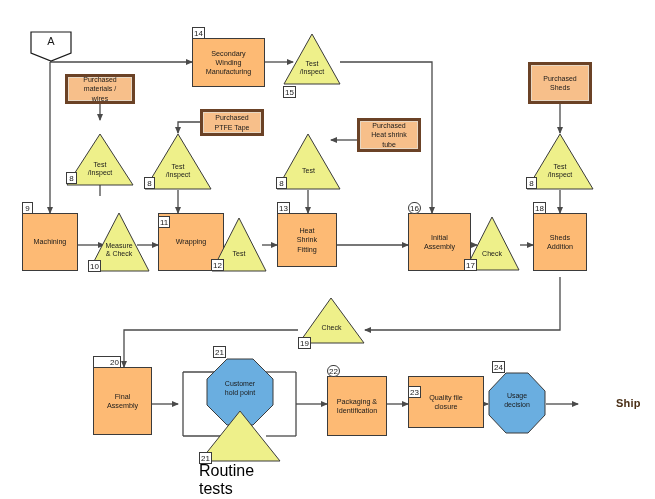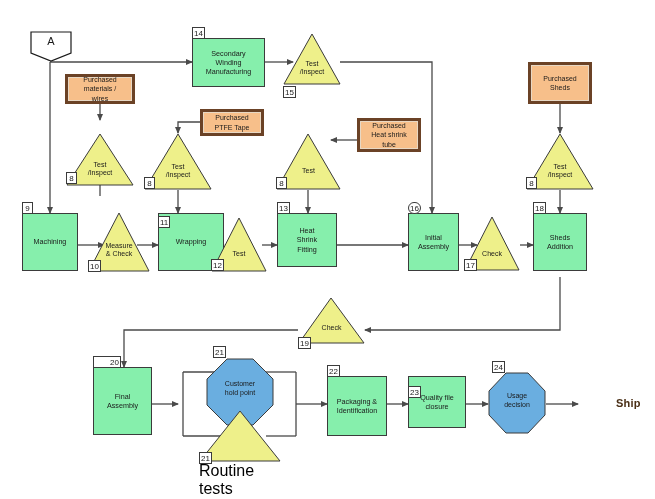--- a/index.html
+++ b/index.html
@@ -17,21 +17,21 @@
   svg#wires{
     position:absolute;left:0;top:0;width:655px;height:499px;
     pointer-events:none;
   }
 
   
   .node{position:absolute;box-sizing:border-box;}
 
   
   .proc{
-    background:#86efac;
+    background:#fdba74;
     border:1px solid #3b3b3b;
     display:flex;align-items:center;justify-content:center;
     text-align:center;
     color:#1a1a1a;
     font-size:7.2px;
     line-height:1.28;
     padding:2px 3px;
   }
 
   
@@ -308,21 +308,21 @@
 
   <div class="proc node" style="left:277px;top:213px;width:60px;height:54px;">
     <span>
       <span>Heat</span><br>
       <span>Shrink</span><br>
       <span>Fitting</span>
     </span>
   </div>
   <div class="tag" style="left:277px;top:202px;">13</div>
 
-  <div class="proc node" style="left:408px;top:213px;width:51px;height:58px;">
+  <div class="proc node" style="left:408px;top:213px;width:63px;height:58px;">
     <span>
       <span>Initial</span><br>
       <span>Assembly</span>
     </span>
   </div>
   <div class="tag" style="left:408px;top:202px;border-radius:6px;">16</div>
 
   <div class="tri" style="left:464px;top:216px;width:56px;height:55px;">
     <svg width="56" height="55" viewBox="0 0 56 55" xmlns="http://www.w3.org/2000/svg">
       <path d="M28,1 L55,54 L1,54 Z" fill="#eef08a" stroke="#3b3b3b" stroke-width="1"></path>
@@ -380,23 +380,23 @@
     </div>
   </div>
   <div class="tag" style="left:199px;top:452px;">21</div>
 
   <div class="proc node" style="left:327px;top:376px;width:60px;height:60px;">
     <span>
       <span>Packaging &amp;</span><br>
       <span>Identification</span>
     </span>
   </div>
-  <div class="tag" style="left:327px;top:365px;">22</div>
-
-  <div class="proc node" style="left:408px;top:376px;width:58px;height:52px;">
+  <div class="tag" style="left:327px;top:365px;border-radius:6px;">22</div>
+
+  <div class="proc node" style="left:408px;top:376px;width:76px;height:52px;">
     <span>
       <span>Quality file</span><br>
       <span>closure</span>
     </span>
   </div>
   <div class="tag" style="left:408px;top:365px;margin-top:21px;">23</div>
 
   <div class="oct" style="left:488px;top:372px;width:58px;height:62px;">
     <svg width="58" height="62" viewBox="0 0 58 62" xmlns="http://www.w3.org/2000/svg">
       <polygon points="18,1 40,1 57,19 57,43 40,61 18,61 1,43 1,19" fill="#6aaee0" stroke="#3b3b3b" stroke-width="1"></polygon>

